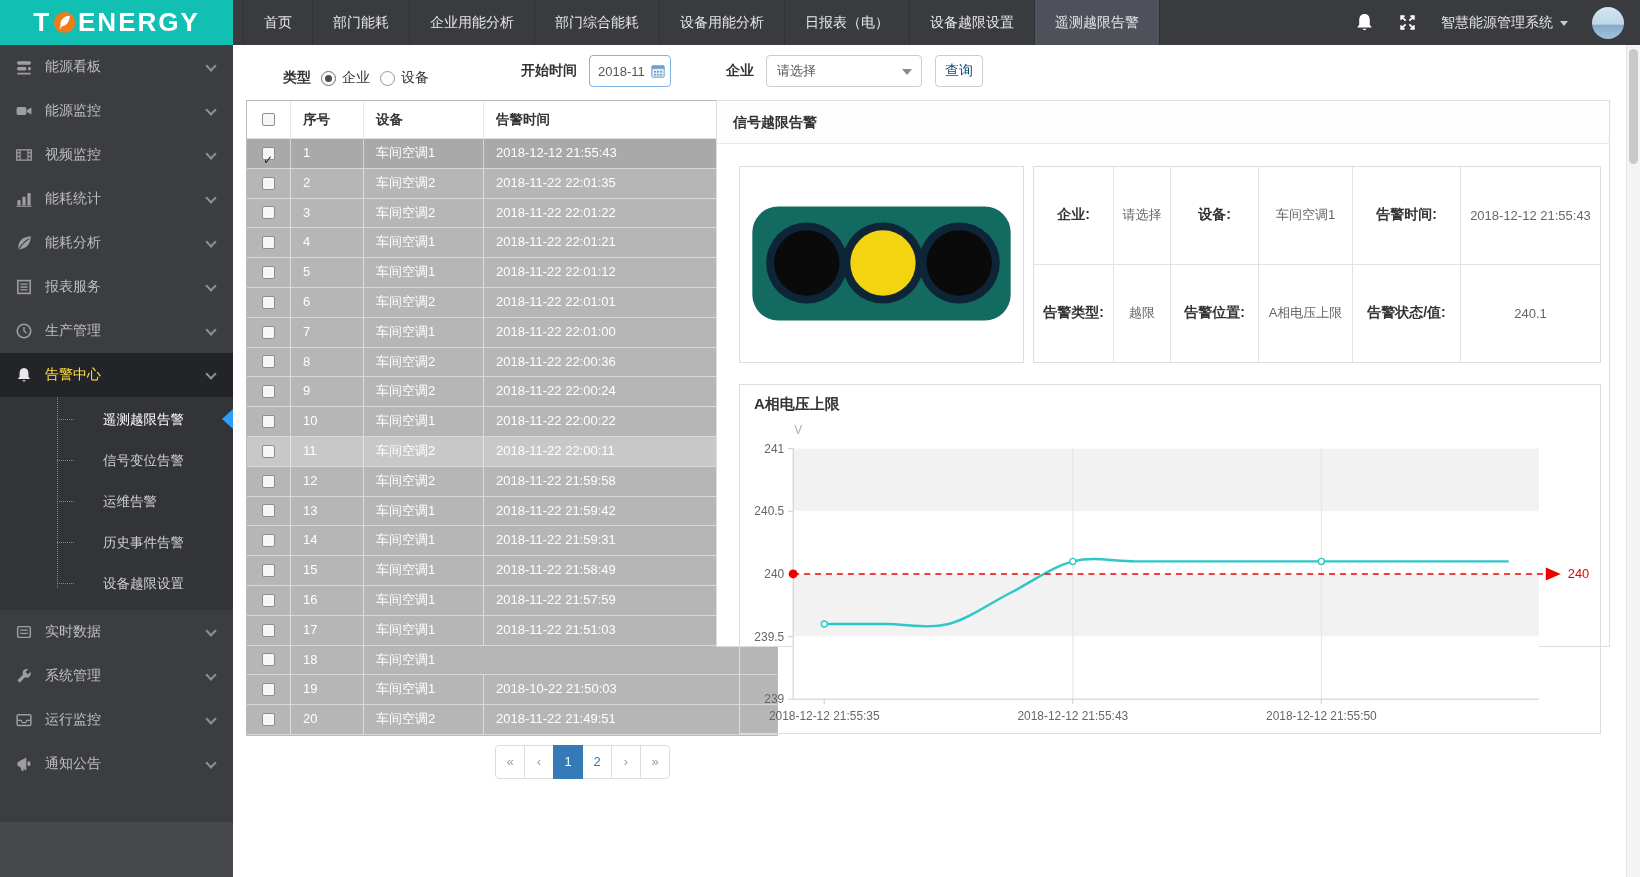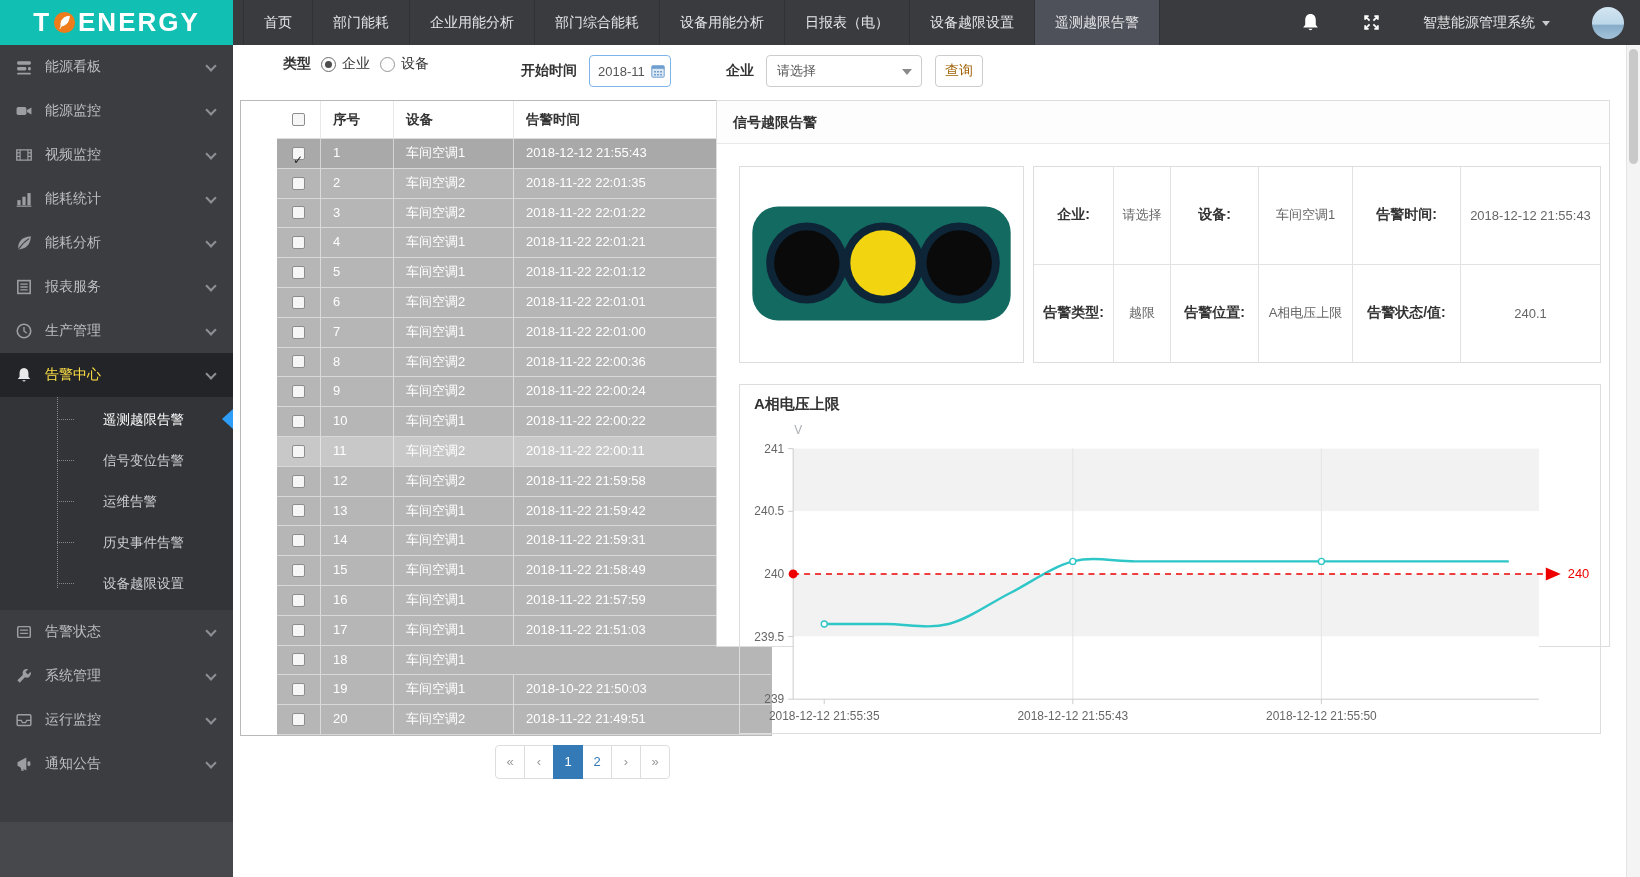--- a/index.html
+++ b/index.html
@@ -10,21 +10,21 @@
   .topbar { position:absolute; left:0; top:0; width:1640px; height:45px; background:#3a3b3f; z-index:5; }
   .logo-block { position:absolute; left:0; top:0; width:233px; height:45px; background:#12bfb3;
     display:flex; align-items:center; justify-content:center; }
   .logo { color:#fff; font-size:26px; font-weight:bold; letter-spacing:2px; display:flex; align-items:center; gap:1px; }
   .logo svg { margin:0 1px; }
   .topnav { position:absolute; left:243px; top:0; height:45px; display:flex;text-align:center; }
   .nav-item { padding:0 20px; line-height:45px; color:#e6e7e9; font-size:14px; cursor:pointer;
     border-left:1px solid #303136; white-space:nowrap; }
   .nav-item:last-child { border-right:1px solid #303136; }
   .nav-item.active { background:#4e505a; }
-  .topbar-right { position:absolute; right:16px; top:0; height:45px; display:flex; align-items:center; gap:42px; }
+  .topbar-right { position:absolute; right:16px; top:0; height:45px; display:flex; align-items:center; gap:24px; }
   .tb-icon { display:flex; align-items:center; cursor:pointer; }
   .sys-menu { display:flex; align-items:center; gap:7px; cursor:pointer; color:#e3e4e6; font-size:14px; }
   .caret-down { width:0; height:0; border:4.5px solid transparent; border-top:5.5px solid #c9cacd; margin-top:5px; }
   .avatar { width:32px; height:32px; border-radius:50%; cursor:pointer;
     background:linear-gradient(to bottom,#d3e5f1 0%,#bcd7e9 54%,#86abc8 56%,#a3c3d9 100%); }
 
   
   .sidebar { position:absolute; left:0; top:45px; width:233px; bottom:0; background:#3c3d41; z-index:4; }
   .side-item { position:relative; height:44px; display:flex; align-items:center; padding-left:16px;
     color:#bdbec1; font-size:14px; cursor:pointer; }
@@ -40,21 +40,21 @@
   .sub-item::before { content:""; position:absolute; left:57px; top:20px; width:17px; border-top:1px dotted #85868a; }
   .sub-item.active { color:#fff; }
   .active-marker { position:absolute; right:0; top:10px; width:0; height:0;
     border-top:10px solid transparent; border-bottom:10px solid transparent; border-right:11px solid #2e9df7; }
   .sidebar-footer { position:absolute; left:0; bottom:0; width:233px; height:55px; background:#47484c; }
 
   
   .main { position:absolute; left:233px; top:45px; right:0; bottom:0; background:#fff; }
 
   
-  .filterbar { position:absolute; left:50px; top:10px; height:32px; display:flex; align-items:flex-start; }
+  .filterbar { position:absolute; left:50px; top:10px; height:32px; display:flex; align-items:flex-end; }
   .f-label { font-size:14px; font-weight:bold; color:#333; }
   .radio-opt { display:flex; align-items:center; margin-left:10px; cursor:pointer; }
   .radio { width:15px; height:15px; border-radius:50%; border:1px solid #979797; background:#fdfdfd;
     position:relative; margin-right:6px; }
   .radio.sel { border-color:#6d6d6d; }
   .radio.sel::after { content:""; position:absolute; left:3px; top:3px; right:3px; bottom:3px;
     border-radius:50%; background:#4d4d4d; }
   .radio-text { font-size:14px; color:#333; }
   .date-wrap { position:relative; margin-left:92px; display:flex; align-items:center; }
   .date-wrap .f-label { margin-right:12px; }
@@ -63,26 +63,26 @@
     font-family:"Liberation Sans","DejaVu Sans",sans-serif; }
   .cal-icon { position:absolute; right:6px; top:9px; pointer-events:none; }
   .sel-wrap { margin-left:55px; display:flex; align-items:center; }
   .sel-wrap .f-label { margin-right:12px; }
   .select-box { position:relative; width:156px; height:32px; border:1px solid #ccc; border-radius:4px;
     background:#fff; cursor:pointer; }
   .select-text { line-height:30px; padding-left:10px; font-size:13px; color:#555; }
   .select-caret { position:absolute; right:9px; top:13px; width:0; height:0;
     border:5px solid transparent; border-top:6px solid #8a8a8a; }
   .search-btn { margin-left:13px; width:48px; height:32px; border:1px solid #ccc; border-radius:4px;
-    background:#fff; font-size:14px; color:#a16207; cursor:pointer;
+    background:#fff; font-size:14px; color:#0c4a6e; cursor:pointer;
     font-family:"Liberation Sans","DejaVu Sans",sans-serif; }
 
   
-  .table-panel { position:absolute; left:7px; top:55px; width:532px; height:636px;
-    border:1px solid #b9b9b9; background:#fff;padding-left:36px; }
+  .table-panel { position:absolute; left:13px; top:55px; width:532px; height:636px;
+    border:1px solid #b9b9b9; background:#fff; }
   .thead { display:flex; height:38px; border-bottom:1px solid #ddd; background:#fff; }
   .thead .td { line-height:37px; font-size:13.5px; font-weight:bold; color:#333;
     border-right:1px solid #e8e8e8; }
   .thead .td:last-child { border-right:none; }
   .td { overflow:hidden; white-space:nowrap; }
   .cb-cell { width:44px; display:flex; align-items:center; justify-content:center; }
   .col1 { width:73px; padding-left:12px; }
   .col2 { width:120px; padding-left:12px; }
   .col3 { flex:1; padding-left:12px; }
   .trow { display:flex; height:29.8px; background:#b6b6b6; border-bottom:1px solid #d8d8d8;
@@ -268,21 +268,21 @@
         <div class="sub-item"><span>历史事件告警</span></div>
         <div class="sub-item"><span>设备越限设置</span></div>
       </div>
       <div class="side-item">
         <span class="side-icon">
           <svg viewBox="0 0 14 14" width="16" height="16" fill="currentColor">
             <rect x="1.5" y="2.3" width="11" height="9.4" rx="1" fill="none" stroke="currentColor" stroke-width="1.3"></rect>
             <path d="M3.6 5.4h6.8 M3.6 8.2h6.8" stroke="currentColor" stroke-width="1.1" fill="none"></path>
           </svg>
         </span>
-        <span class="side-label">告警状态</span>
+        <span class="side-label">实时数据</span>
         <span class="chev"></span>
       </div>
       <div class="side-item">
         <span class="side-icon">
           <svg viewBox="0 0 14 14" width="16" height="16" fill="currentColor">
             <path d="M12.8 3.2 A3.7 3.7 0 0 1 7.8 8 L3.2 12.8 L1.2 10.8 L5.9 6.1 A3.7 3.7 0 0 1 10.7 1.2 L8.3 3.6 L10.4 5.7 L12.8 3.2 Z"></path>
           </svg>
         </span>
         <span class="side-label">系统管理</span>
         <span class="chev"></span>

